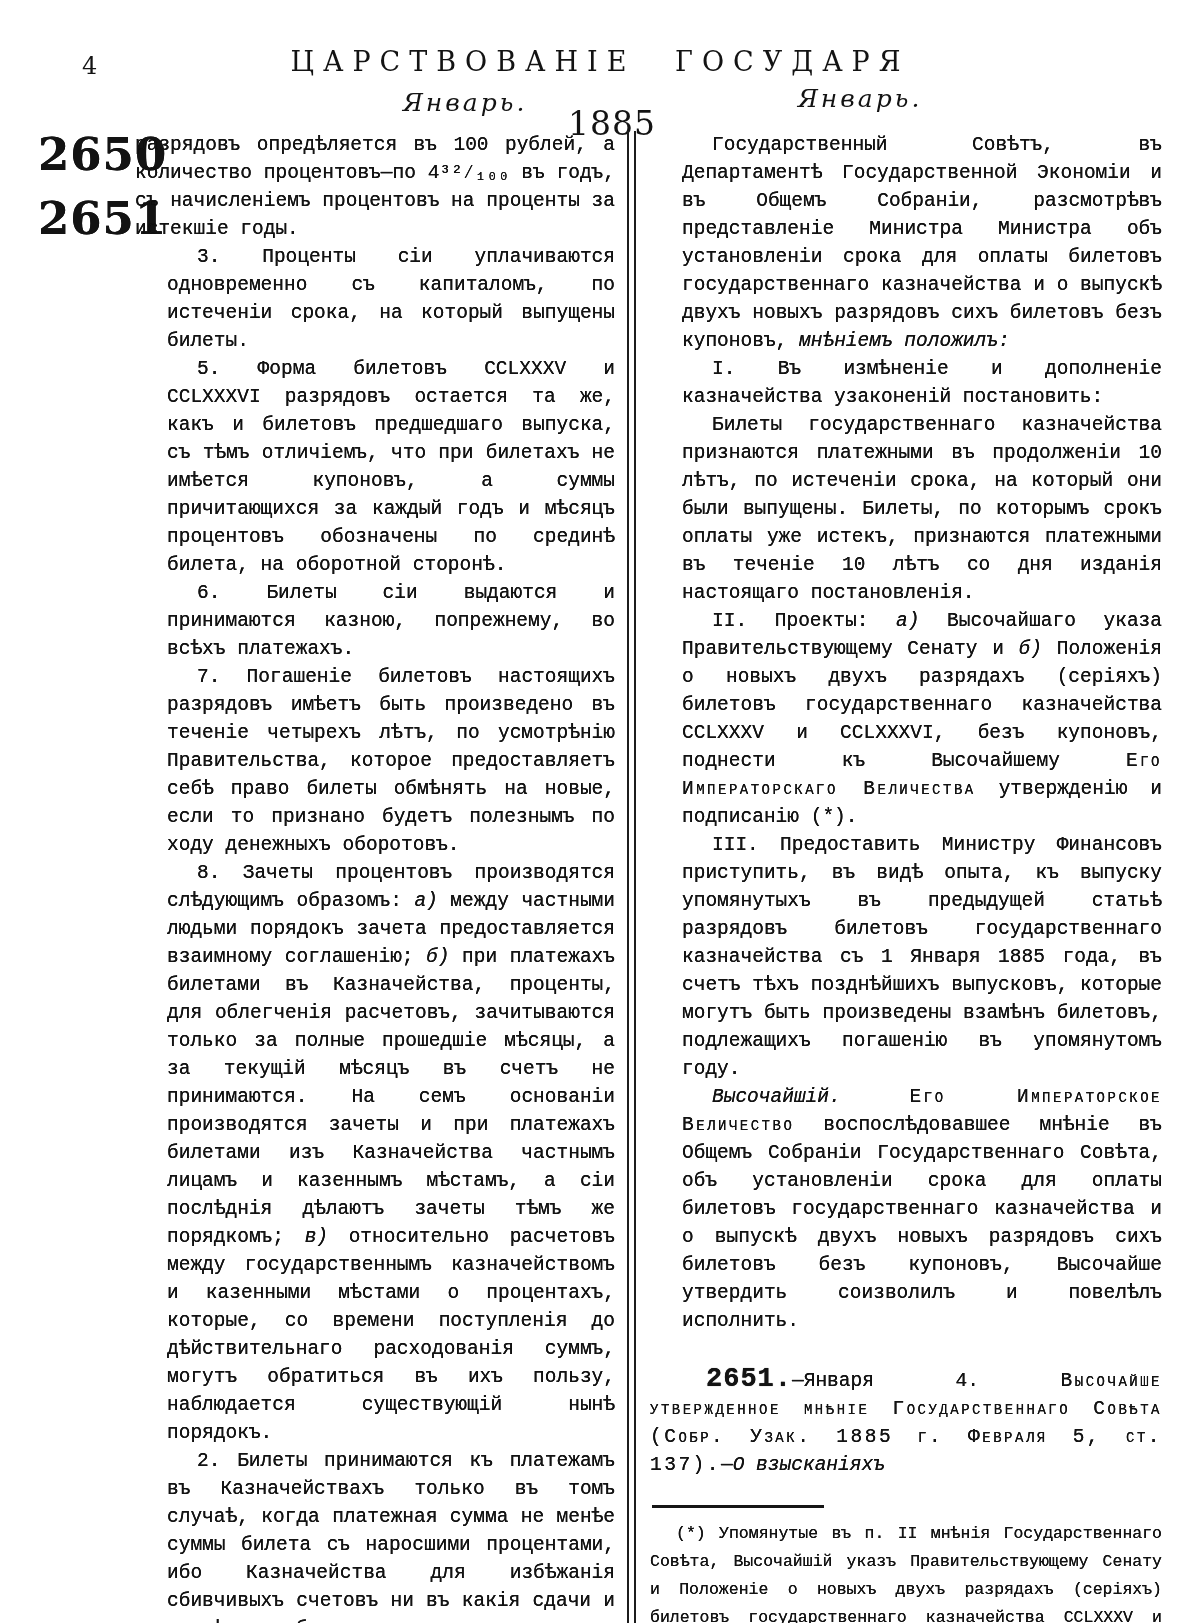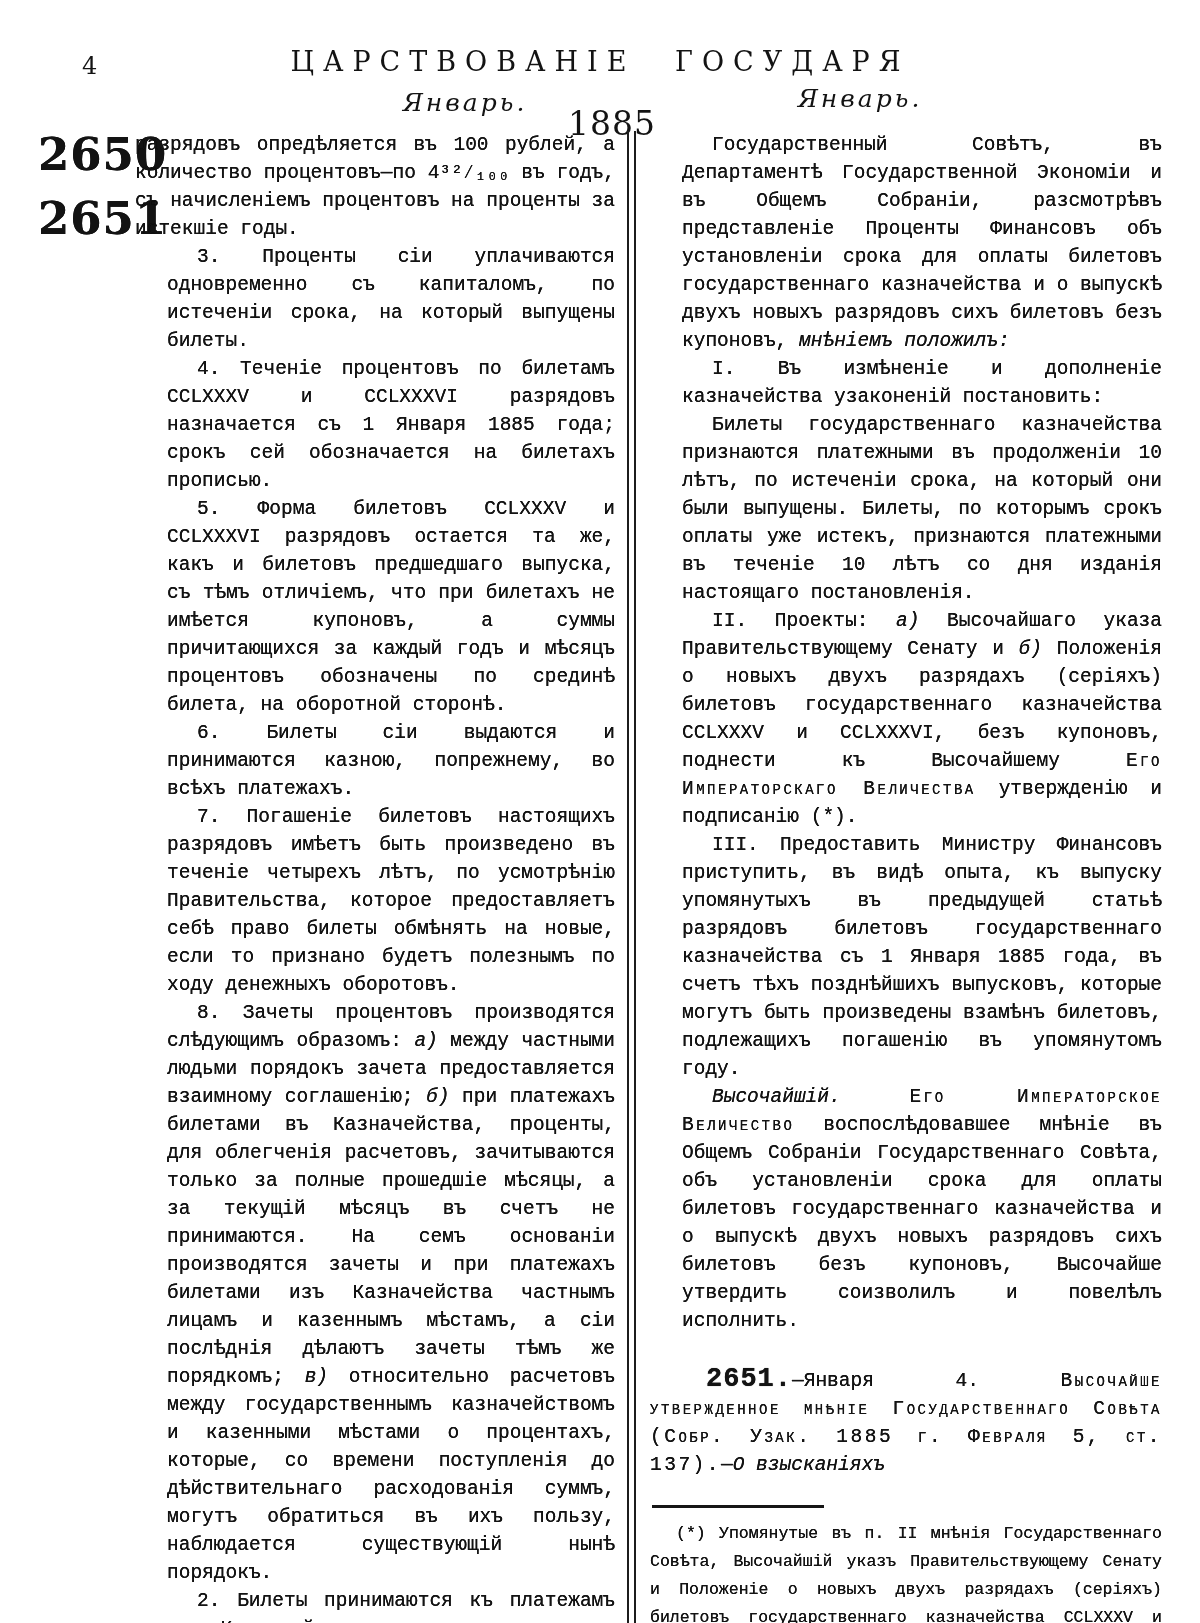--- a/index.html
+++ b/index.html
@@ -101,29 +101,28 @@
   <div class="subheader-month-right">Январь.</div>
 
   <div class="margin-num first">2650</div>
   <div class="margin-num second">2651</div>
 
   <div class="divider"></div>
 
   <div class="col left" id="left-col">
       <p><span>разрядовъ опредѣляется въ 100 рублей, а количество процентовъ—по 4³²⁄₁₀₀ въ годъ, съ начисленіемъ процентовъ на проценты за истекшіе годы.</span></p>
       <p class="indent"><span>3. Проценты сіи уплачиваются одновременно съ капиталомъ, по истеченіи срока, на который выпущены билеты.</span></p>
-      <p class="indent"><span>4. Теченіе процентовъ по билетамъ CCLXXXV и CCLXXXVI разрядовъ назначается съ 1 Января 1885 года; срокъ сей обозначается на билетахъ прописью.</span></p>
       <p class="indent"><span>5. Форма билетовъ CCLXXXV и CCLXXXVI разрядовъ остается та же, какъ и билетовъ предшедшаго выпуска, съ тѣмъ отличіемъ, что при билетахъ не имѣется купоновъ, а суммы причитающихся за каждый годъ и мѣсяцъ процентовъ обозначены по срединѣ билета, на оборотной сторонѣ.</span></p>
       <p class="indent"><span>6. Билеты сіи выдаются и принимаются казною, попрежнему, во всѣхъ платежахъ.</span></p>
       <p class="indent"><span>7. Погашеніе билетовъ настоящихъ разрядовъ имѣетъ быть произведено въ теченіе четырехъ лѣтъ, по усмотрѣнію Правительства, которое предоставляетъ себѣ право билеты обмѣнять на новые, если то признано будетъ полезнымъ по ходу денежныхъ оборотовъ.</span></p>
       <p class="indent"><span>8. Зачеты процентовъ производятся слѣдующимъ образомъ: </span><span class="it">а)</span><span> между частными людьми порядокъ зачета предоставляется взаимному соглашенію; </span><span class="it">б)</span><span> при платежахъ билетами въ Казначейства, проценты, для облегченія расчетовъ, зачитываются только за полные прошедшіе мѣсяцы, а за текущій мѣсяцъ въ счетъ не принимаются. На семъ основаніи производятся зачеты и при платежахъ билетами изъ Казначейства частнымъ лицамъ и казеннымъ мѣстамъ, а сіи послѣднія дѣлаютъ зачеты тѣмъ же порядкомъ; </span><span class="it">в)</span><span> относительно расчетовъ между государственнымъ казначействомъ и казенными мѣстами о процентахъ, которые, со времени поступленія до дѣйствительнаго расходованія суммъ, могутъ обратиться въ ихъ пользу, наблюдается существующій нынѣ порядокъ.</span></p>
       <p class="indent"><span>2. Билеты принимаются къ платежамъ въ Казначействахъ только въ томъ случаѣ, когда платежная сумма не менѣе суммы билета съ наросшими процентами, ибо Казначейства для избѣжанія сбивчивыхъ счетовъ ни въ какія сдачи и размѣнъ по билетамъ входить не должны.</span></p>
     </div>
   <div class="col right" id="right-col">
-      <p class="indent"><span>Государственный Совѣтъ, въ Департаментѣ Государственной Экономіи и въ Общемъ Собраніи, разсмотрѣвъ представленіе Проценты Финансовъ объ установленіи срока для оплаты билетовъ государственнаго казначейства и о выпускѣ двухъ новыхъ разрядовъ сихъ билетовъ безъ купоновъ, </span><span class="it">мнѣніемъ положилъ:</span></p>
+      <p class="indent"><span>Государственный Совѣтъ, въ Департаментѣ Государственной Экономіи и въ Общемъ Собраніи, разсмотрѣвъ представленіе Министра Министра объ установленіи срока для оплаты билетовъ государственнаго казначейства и о выпускѣ двухъ новыхъ разрядовъ сихъ билетовъ безъ купоновъ, </span><span class="it">мнѣніемъ положилъ:</span></p>
       <p class="indent"><span>I. Въ измѣненіе и дополненіе казначейства узаконеній постановить:</span></p>
       <p class="indent"><span>Билеты государственнаго казначейства признаются платежными въ продолженіи 10 лѣтъ, по истеченіи срока, на который они были выпущены. Билеты, по которымъ срокъ оплаты уже истекъ, признаются платежными въ теченіе 10 лѣтъ со дня изданія настоящаго постановленія.</span></p>
       <p class="indent"><span>II. Проекты: </span><span class="it">а)</span><span> Высочайшаго указа Правительствующему Сенату и </span><span class="it">б)</span><span> Положенія о новыхъ двухъ разрядахъ (серіяхъ) билетовъ государственнаго казначейства CCLXXXV и CCLXXXVI, безъ купоновъ, поднести къ Высочайшему </span><span class="sc">Его Императорскаго Величества</span><span> утвержденію и подписанію (*).</span></p>
       <p class="indent"><span>III. Предоставить Министру Финансовъ приступить, въ видѣ опыта, къ выпуску упомянутыхъ въ предыдущей статьѣ разрядовъ билетовъ государственнаго казначейства съ 1 Января 1885 года, въ счетъ тѣхъ позднѣйшихъ выпусковъ, которые могутъ быть произведены взамѣнъ билетовъ, подлежащихъ погашенію въ упомянутомъ году.</span></p>
       <p class="indent"><span class="it">Высочайшій.</span><span> </span><span class="sc">Его Императорское Величество</span><span> воспослѣдовавшее мнѣніе въ Общемъ Собраніи Государственнаго Совѣта, объ установленіи срока для оплаты билетовъ государственнаго казначейства и о выпускѣ двухъ новыхъ разрядовъ сихъ билетовъ безъ купоновъ, Высочайше утвердить соизволилъ и повелѣлъ исполнить.</span></p>
       <p class="heading"><span class="secnum">2651.</span><span>—Января 4. </span><span class="sc">Высочайше утвержденное мнѣніе Государственнаго Совѣта (Собр. Узак. 1885 г. Февраля 5, ст. 137).</span><span>—</span><span class="it">О взысканіяхъ</span></p>
       <div class="fnrule"></div>
       <p class="footnote"><span>(*) Упомянутые въ п. II мнѣнія Государственнаго Совѣта, Высочайшій указъ Правительствующему Сенату и Положеніе о новыхъ двухъ разрядахъ (серіяхъ) билетовъ государственнаго казначейства CCLXXXV и CCLXXXVI распубликованы въ № 8 Собранія Узаконеній и распоряженій Правительства, отъ 17 Января 1885 года </span></p>
     </div>
 

